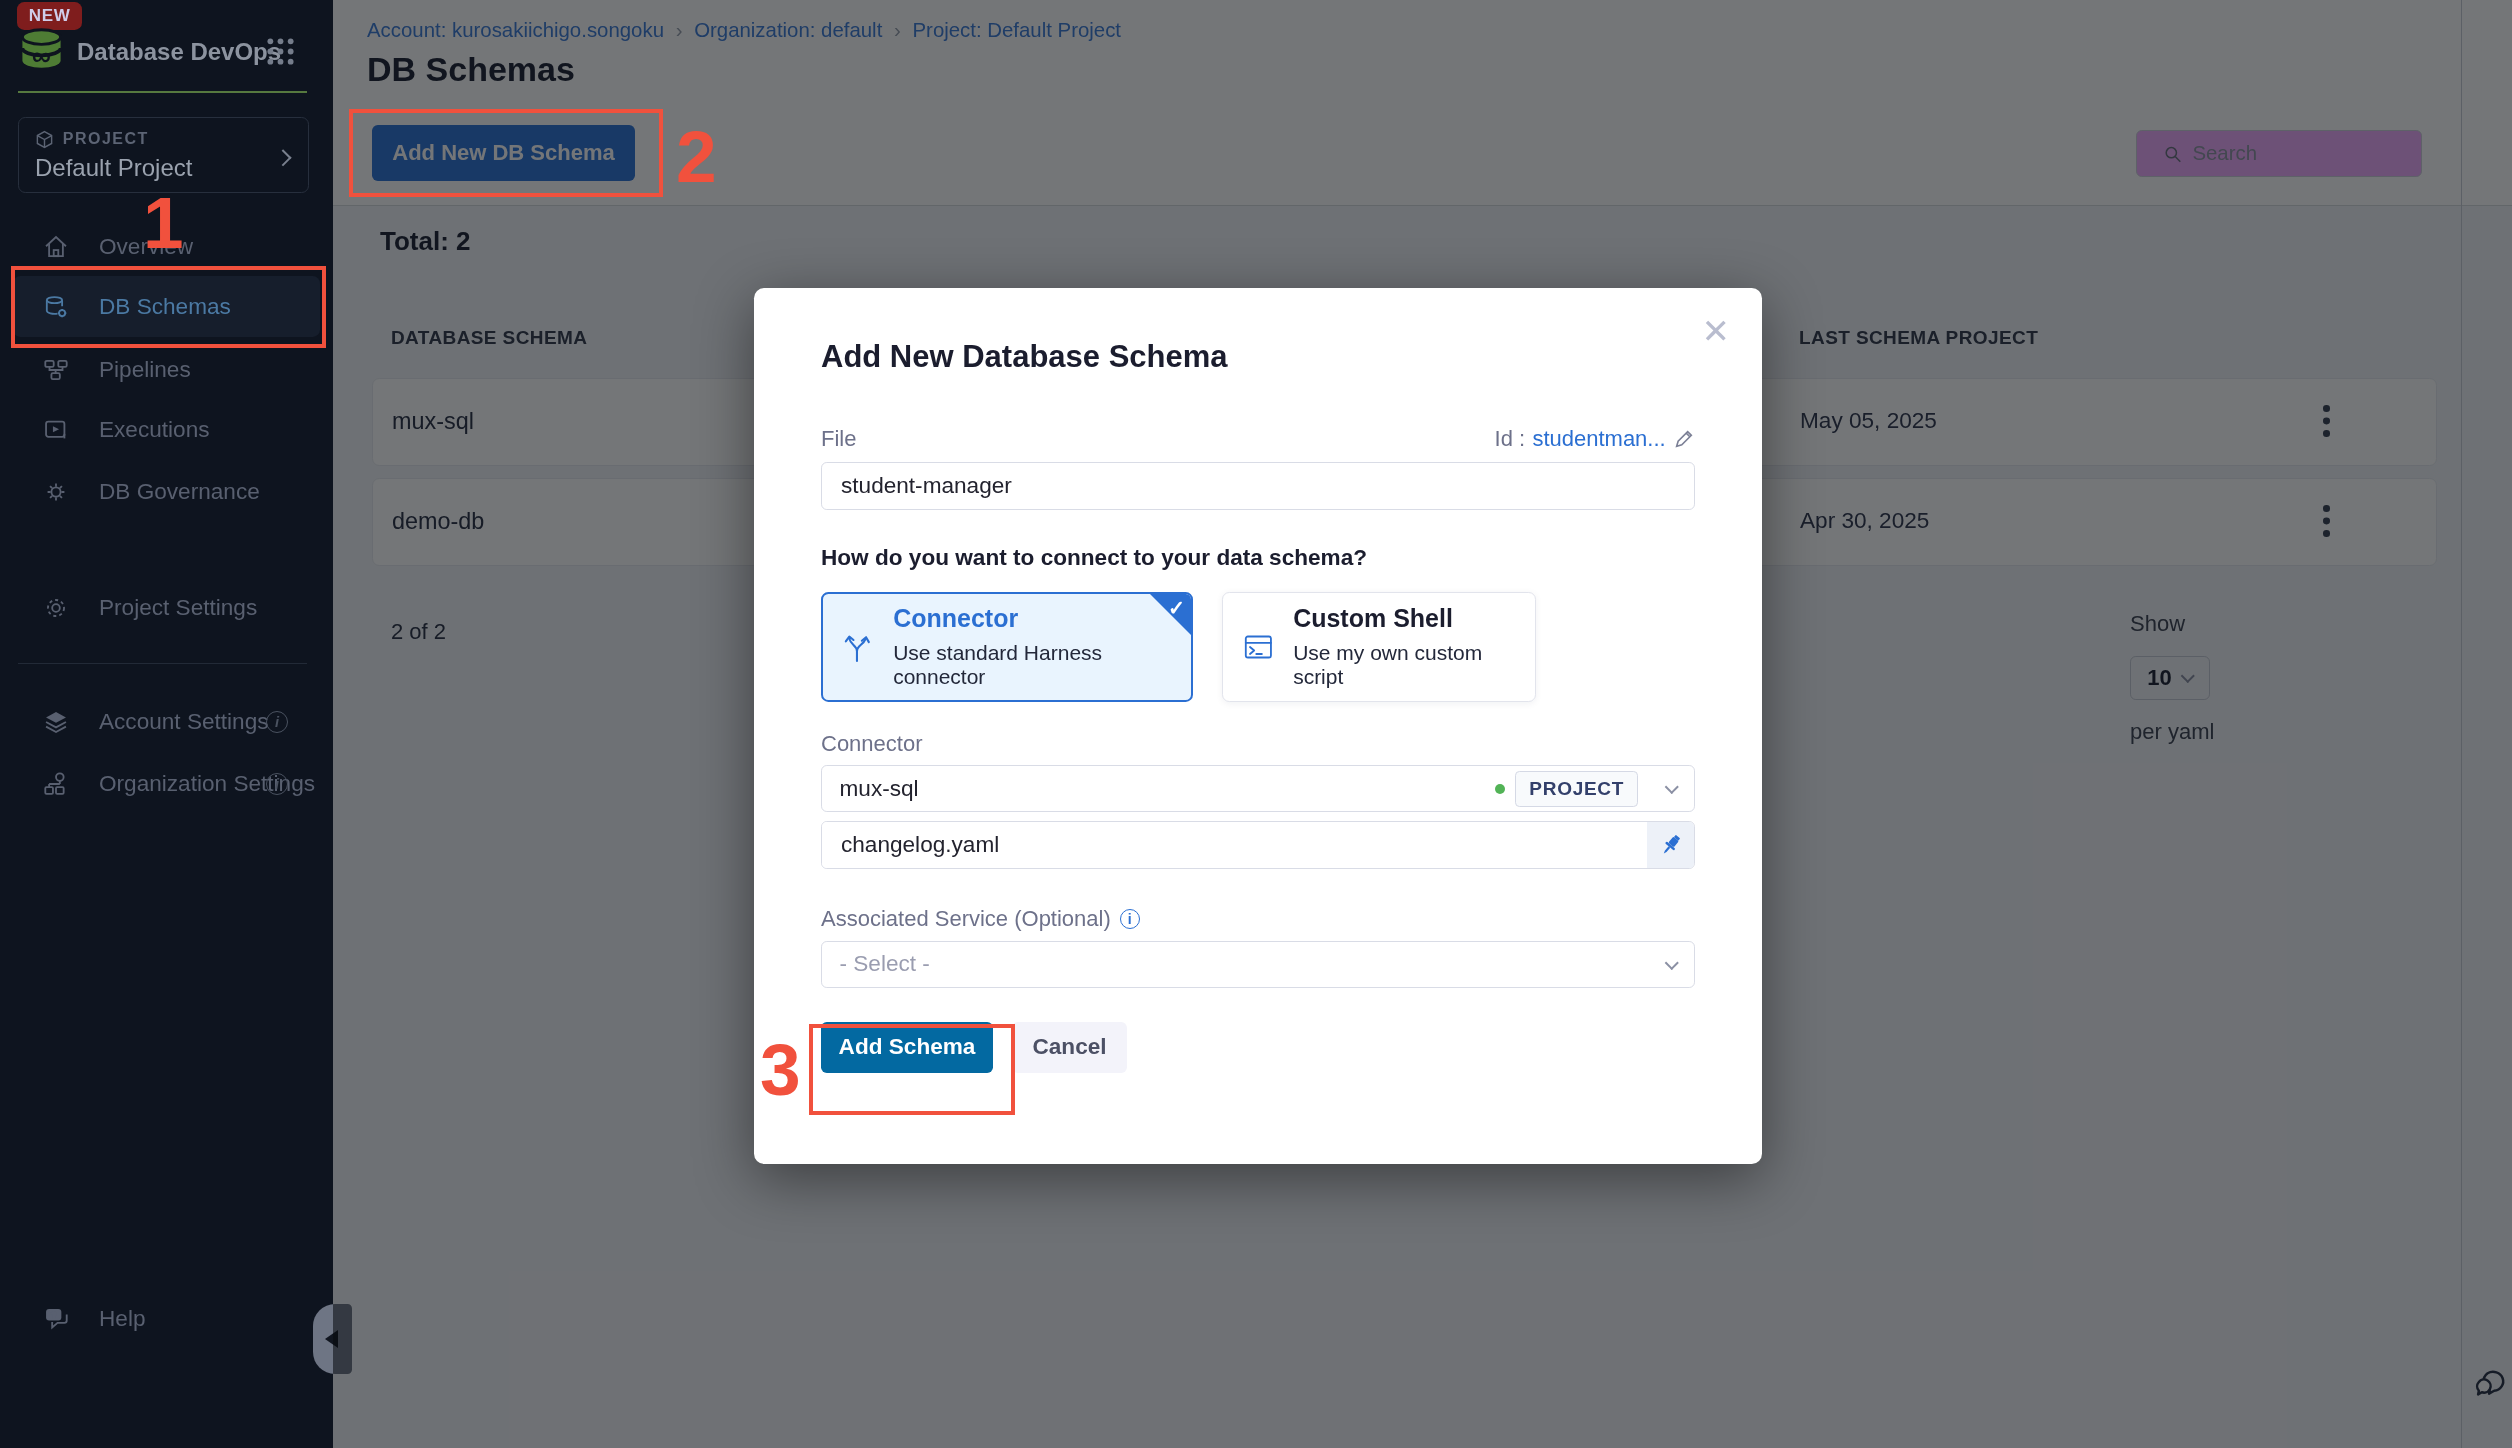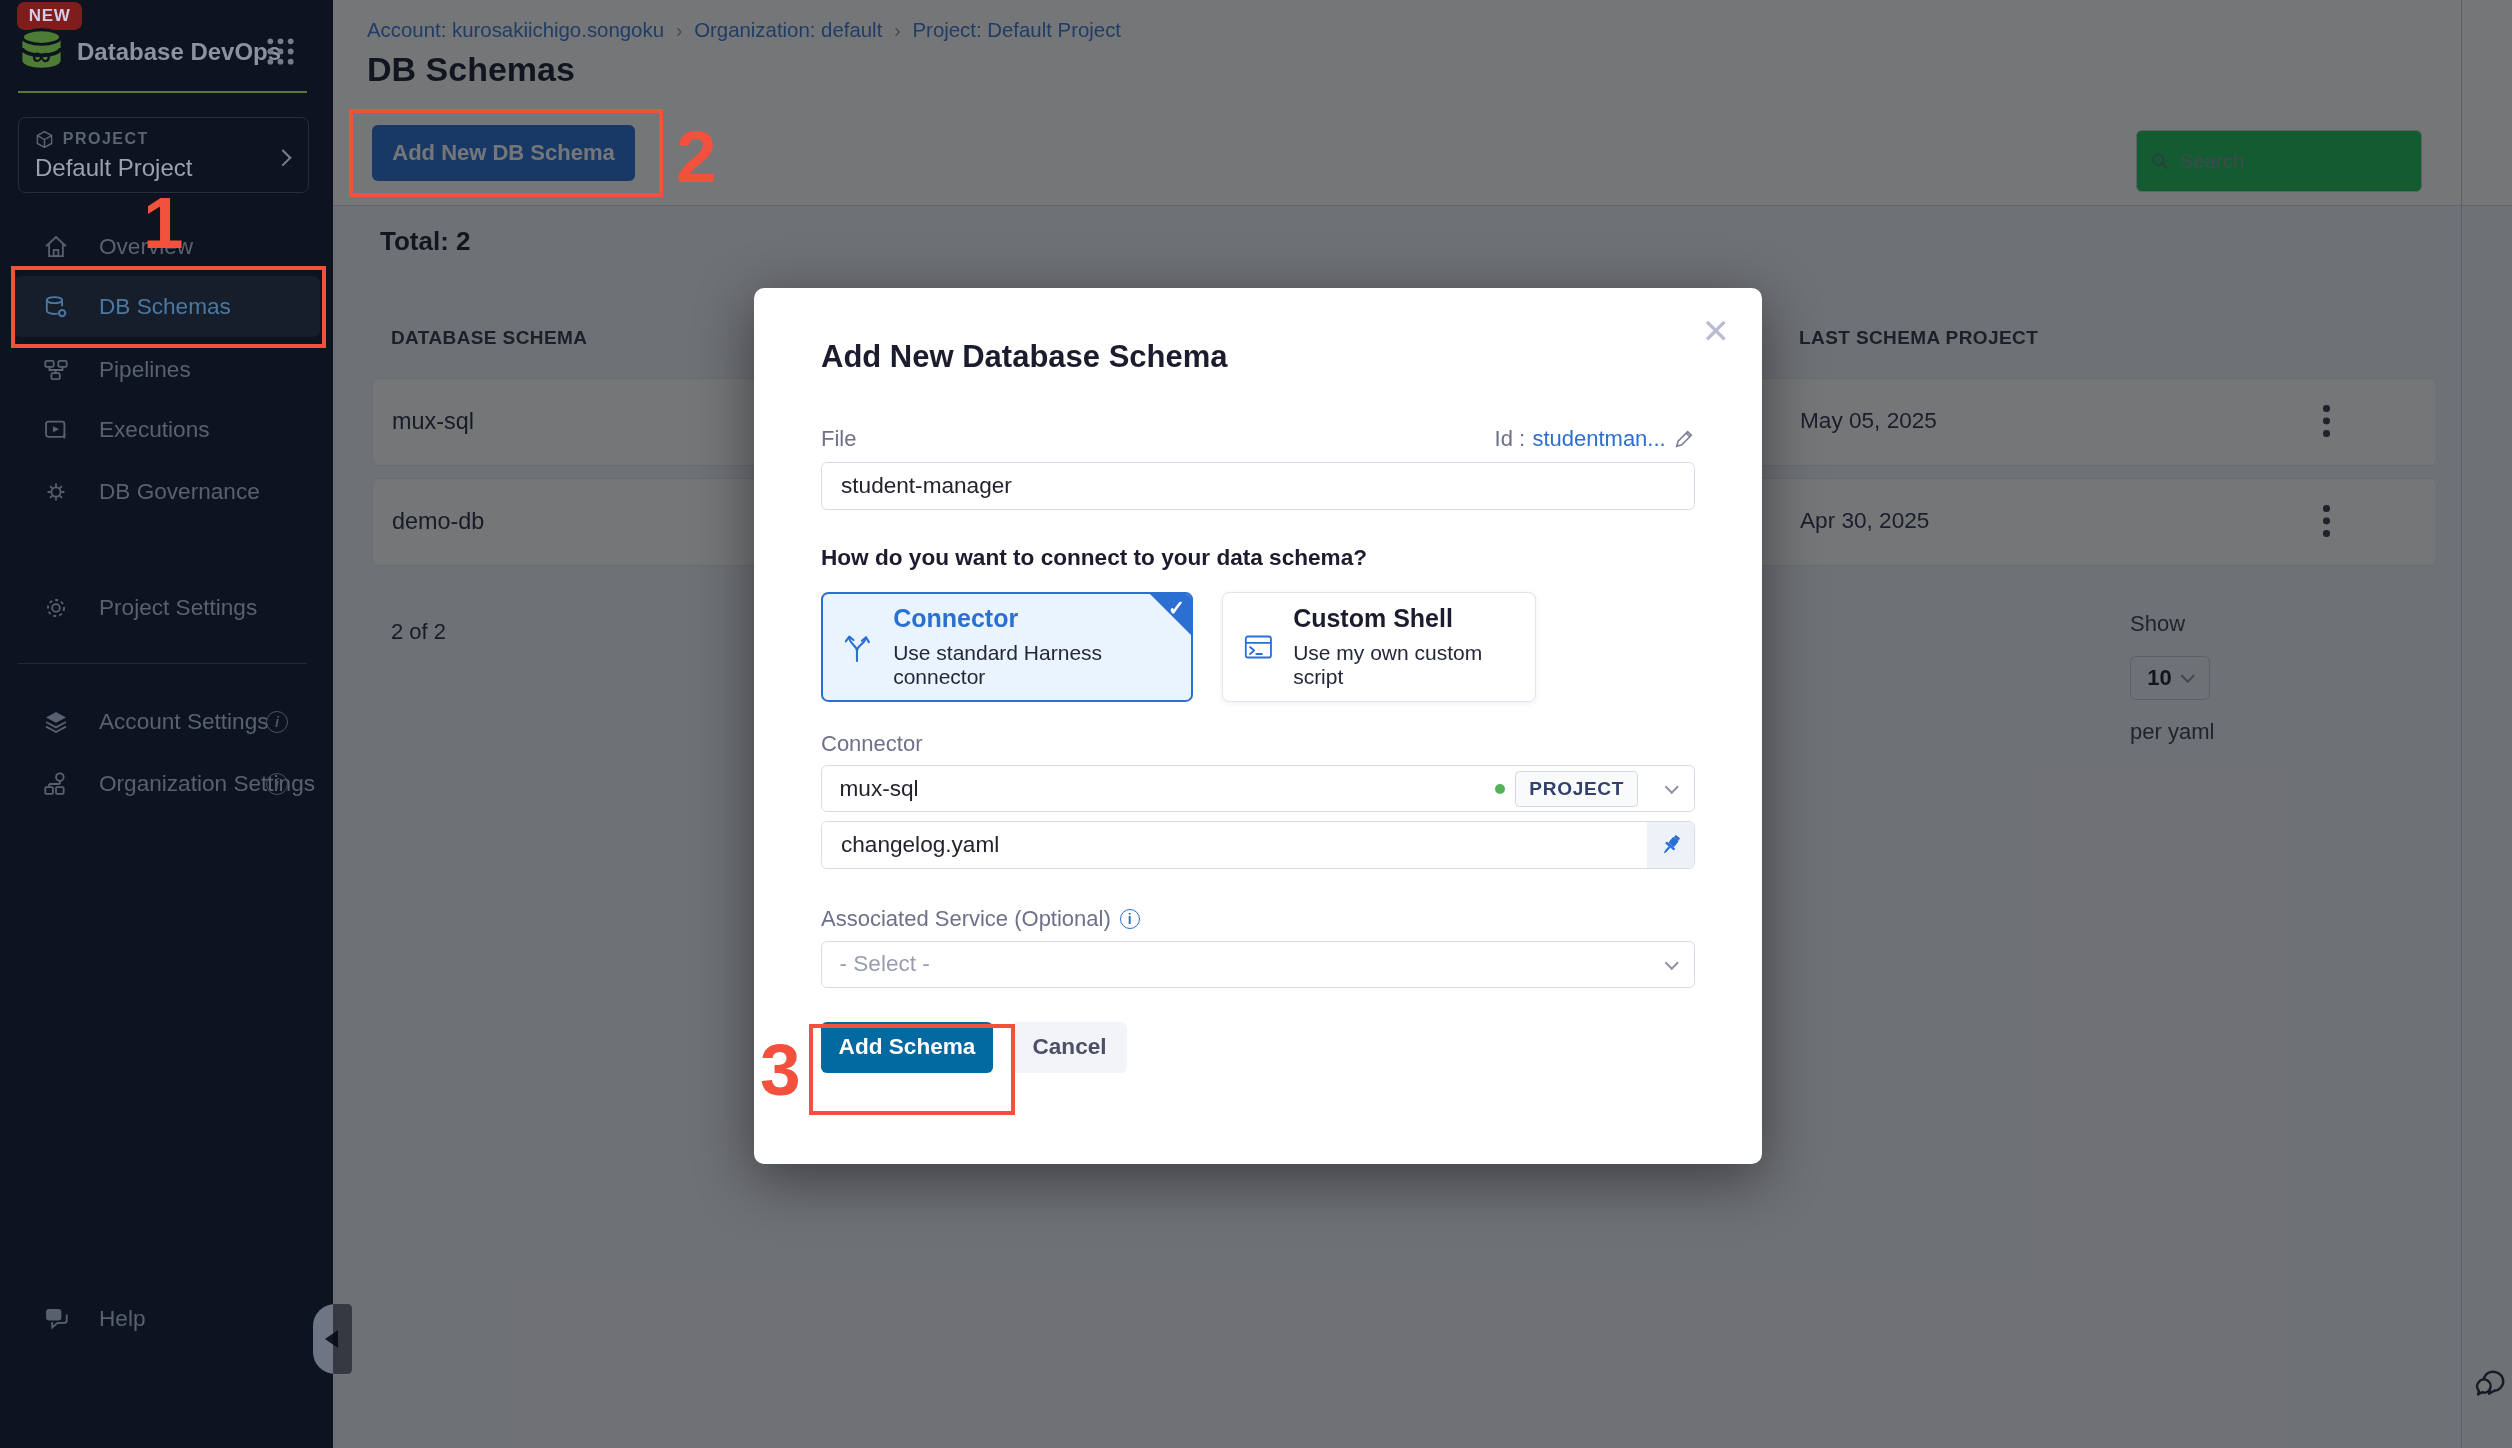--- a/index.html
+++ b/index.html
@@ -38,22 +38,22 @@
   .collapse-tab .tri { width:0; height:0; margin-left:11.7px; border-top:9.5px solid transparent;
     border-bottom:9.5px solid transparent; border-right:13px solid #10151f; }
   
   .main { position:absolute; left:333px; top:0; right:0; height:100%; background:#f2f4f7; }
   .main-header { position:absolute; top:0; left:0; right:0; height:206px; background:#ffffff; border-bottom:0.7px solid #d6dade; }
   .breadcrumb { position:absolute; left:34px; top:19px; font-size:20.4px; color:#98a0ae; display:flex; gap:11.7px; }
   .breadcrumb a { color:#3f7dd8; text-decoration:none; cursor:pointer; }
   .page-title { position:absolute; left:34px; top:50px; font-size:34px; font-weight:700; color:#1e2435; }
   .add-btn { position:absolute; left:39px; top:125px; width:263px; height:56px; background:#2f74d6;
     color:#fff; font-size:22px; font-weight:700; border:none; border-radius:5.8px; cursor:pointer; font-family:inherit; }
-  .search-box { position:absolute; left:1803px; top:130px; width:286px; height:62px; background:#22c55e;
-    border:0.7px solid #ccd0da; border-radius:5.8px; display:flex; align-items:center; padding:0 13px; gap:10.2px; }
+  .search-box { position:absolute; left:1803px; top:130px; width:286px; height:47px; background:#f0abfc;
+    border:0.7px solid #ccd0da; border-radius:5.8px; display:flex; align-items:center; padding:0 26px; gap:10.2px; }
   .search-box input { border:none; outline:none; font-size:20.4px; color:#3a4152; width:100%; font-family:inherit; background:transparent; }
   .search-box input::placeholder { color:#8f95a5; }
   .right-rail { position:absolute; left:2128px; top:0; bottom:0; width:0.7px; background:#c9cdd6; }
   .total-label { position:absolute; left:47px; top:226px; font-size:26px; font-weight:700; color:#1e2435; }
   .col-head { position:absolute; top:327px; font-size:19px; font-weight:700; color:#353c4e; letter-spacing:0.4px; }
   .row-card { position:absolute; left:39px; width:2065px; height:88px; background:#ffffff;
     border:0.7px solid #e6e9ef; border-radius:7.3px; cursor:pointer; }
   .row-name { position:absolute; left:19px; top:29px; font-size:23.4px; color:#2c3347; }
   .row-date { position:absolute; left:1427px; top:29px; font-size:22.6px; color:#323950; }
   .kebab { position:absolute; right:95px; top:26px; width:29px; height:38px; cursor:pointer; }

